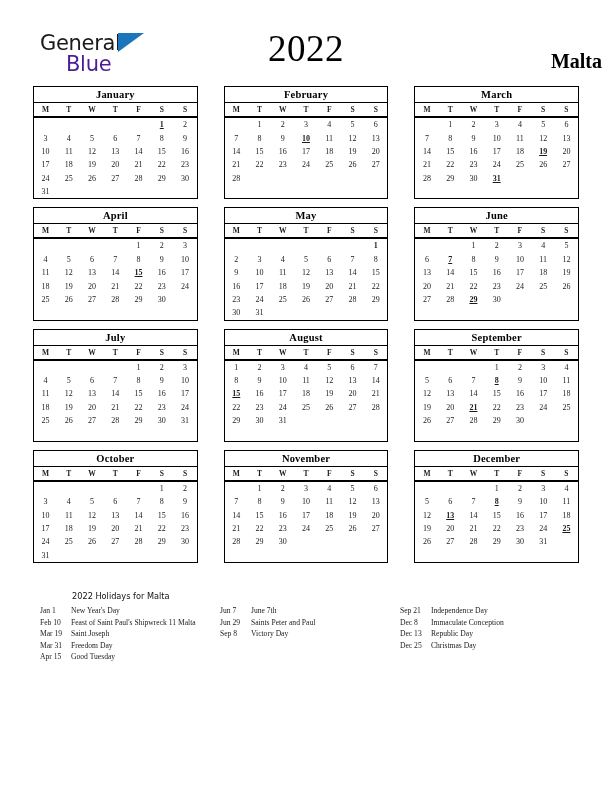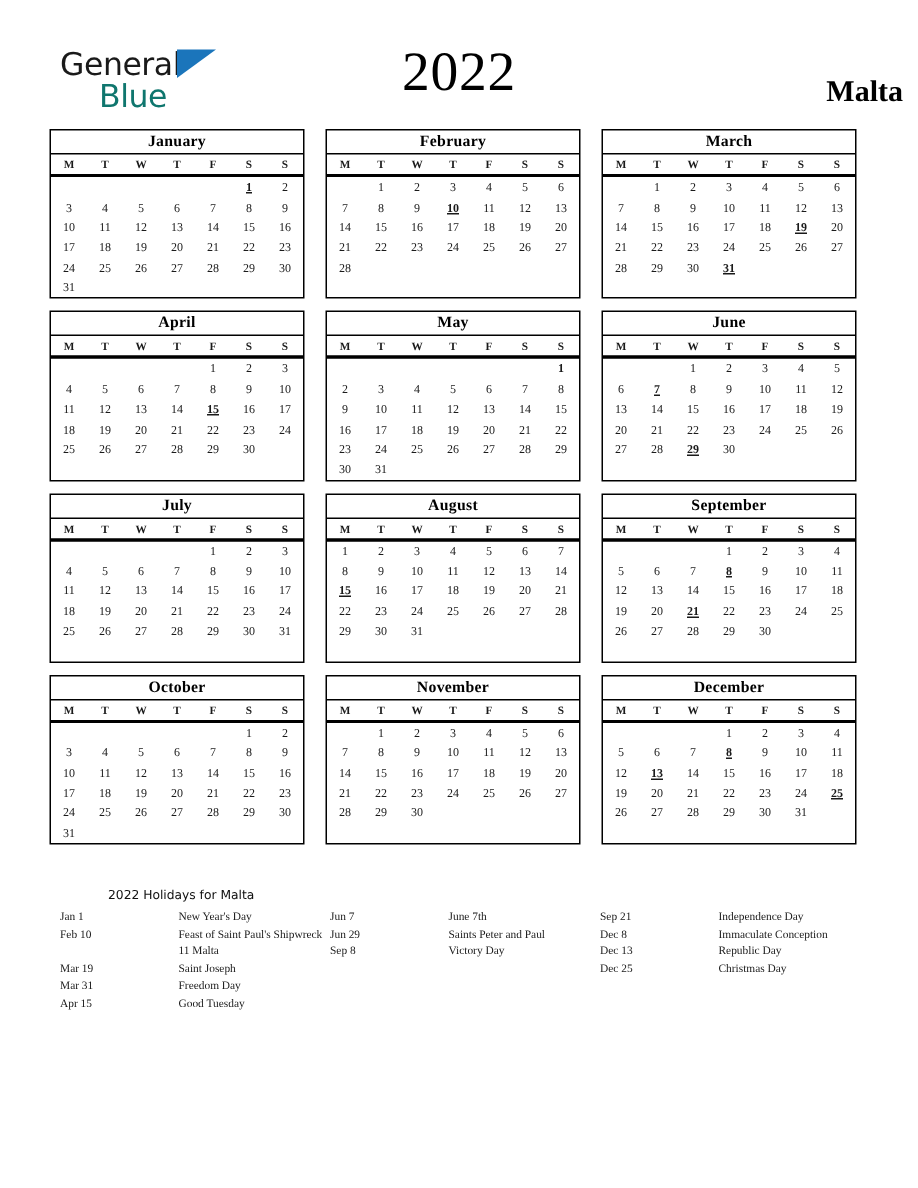--- a/index.html
+++ b/index.html
@@ -20,21 +20,21 @@
     width:200px;height:46px;
   }
   .logo-general{
     position:absolute;left:0;top:0;
     font-family:"DejaVu Sans", sans-serif;
     font-size:21px;color:#1a1a1a;letter-spacing:-0.3px;
   }
   .logo-blue{
     position:absolute;left:26px;top:21px;
     font-family:"DejaVu Sans", sans-serif;
-    font-size:21px;color:#0f766e;letter-spacing:-0.3px;
+    font-size:21px;color:#4c1d95;letter-spacing:-0.3px;
   }
   .logo-tri{
     position:absolute;left:78px;top:2px;
     width:0;height:0;
     border-left:26px solid #1b75bb;
     border-bottom:19px solid transparent;
   }
   .year{
     position:absolute;left:0;top:27px;width:612px;
     text-align:center;
@@ -50,21 +50,21 @@
   .grid{
     position:absolute;left:33px;top:86px;
     width:546px;
   }
   .row{ display:flex; }
   .month{
     width:170px;
     border:1px solid #000;
     box-sizing:border-box;
     background:#fff;
-    margin-right:14px;
+    margin-right:26px;
     margin-bottom:8px;
   }
   .month:last-child{ margin-right:0; }
 
   .m-title{
     text-align:center;
     font-size:10.5px;font-weight:bold;
     padding:2px 0 2px;
     border-bottom:1px solid #000;
     color:#000;
@@ -108,21 +108,20 @@
   }
   .legend-cols{ display:flex; }
   .legend-col{ width:180px; }
   .legend-col.c2{ width:180px; }
   .legend-col.c3{ width:180px; }
   .legend-item{
     display:flex;
     font-size:7.6px;
     color:#1a1a1a;
     line-height:1.52;
-    gap:48px;
   }
   .li-date{ width:31px; flex:none; }
   .li-name{ flex:1; }
 </style>
 </head>
 <body>
 
 <div class="header">
   <div class="logo">
     <span class="logo-general">General</span>

